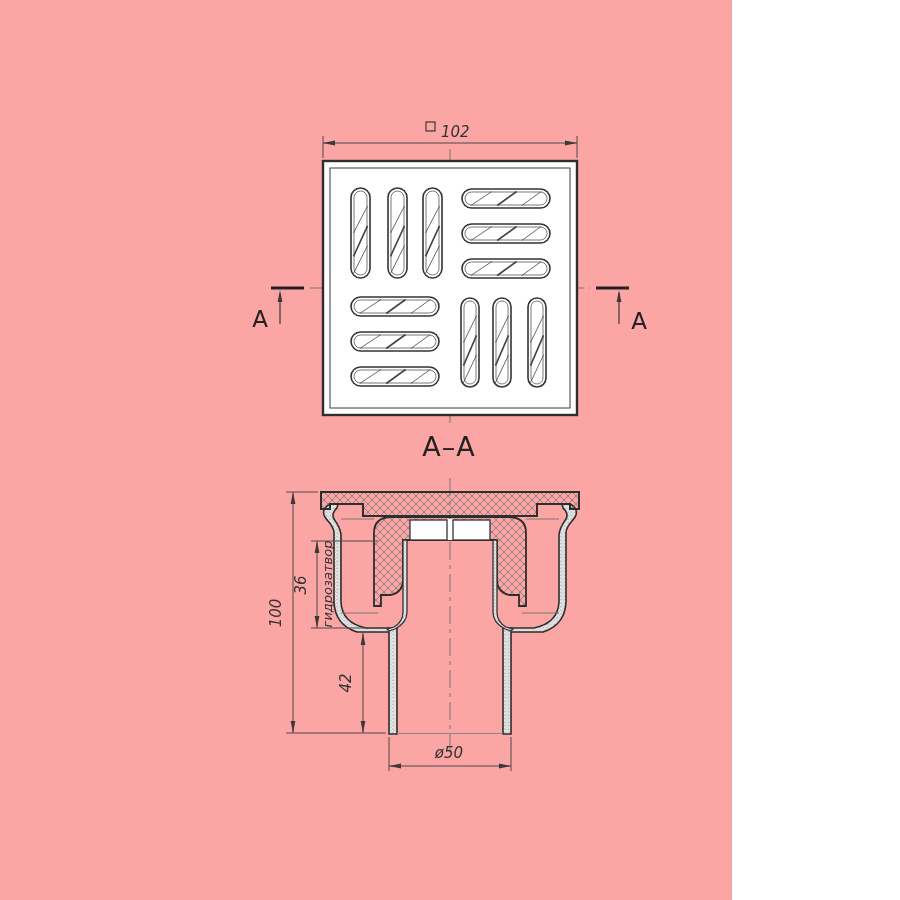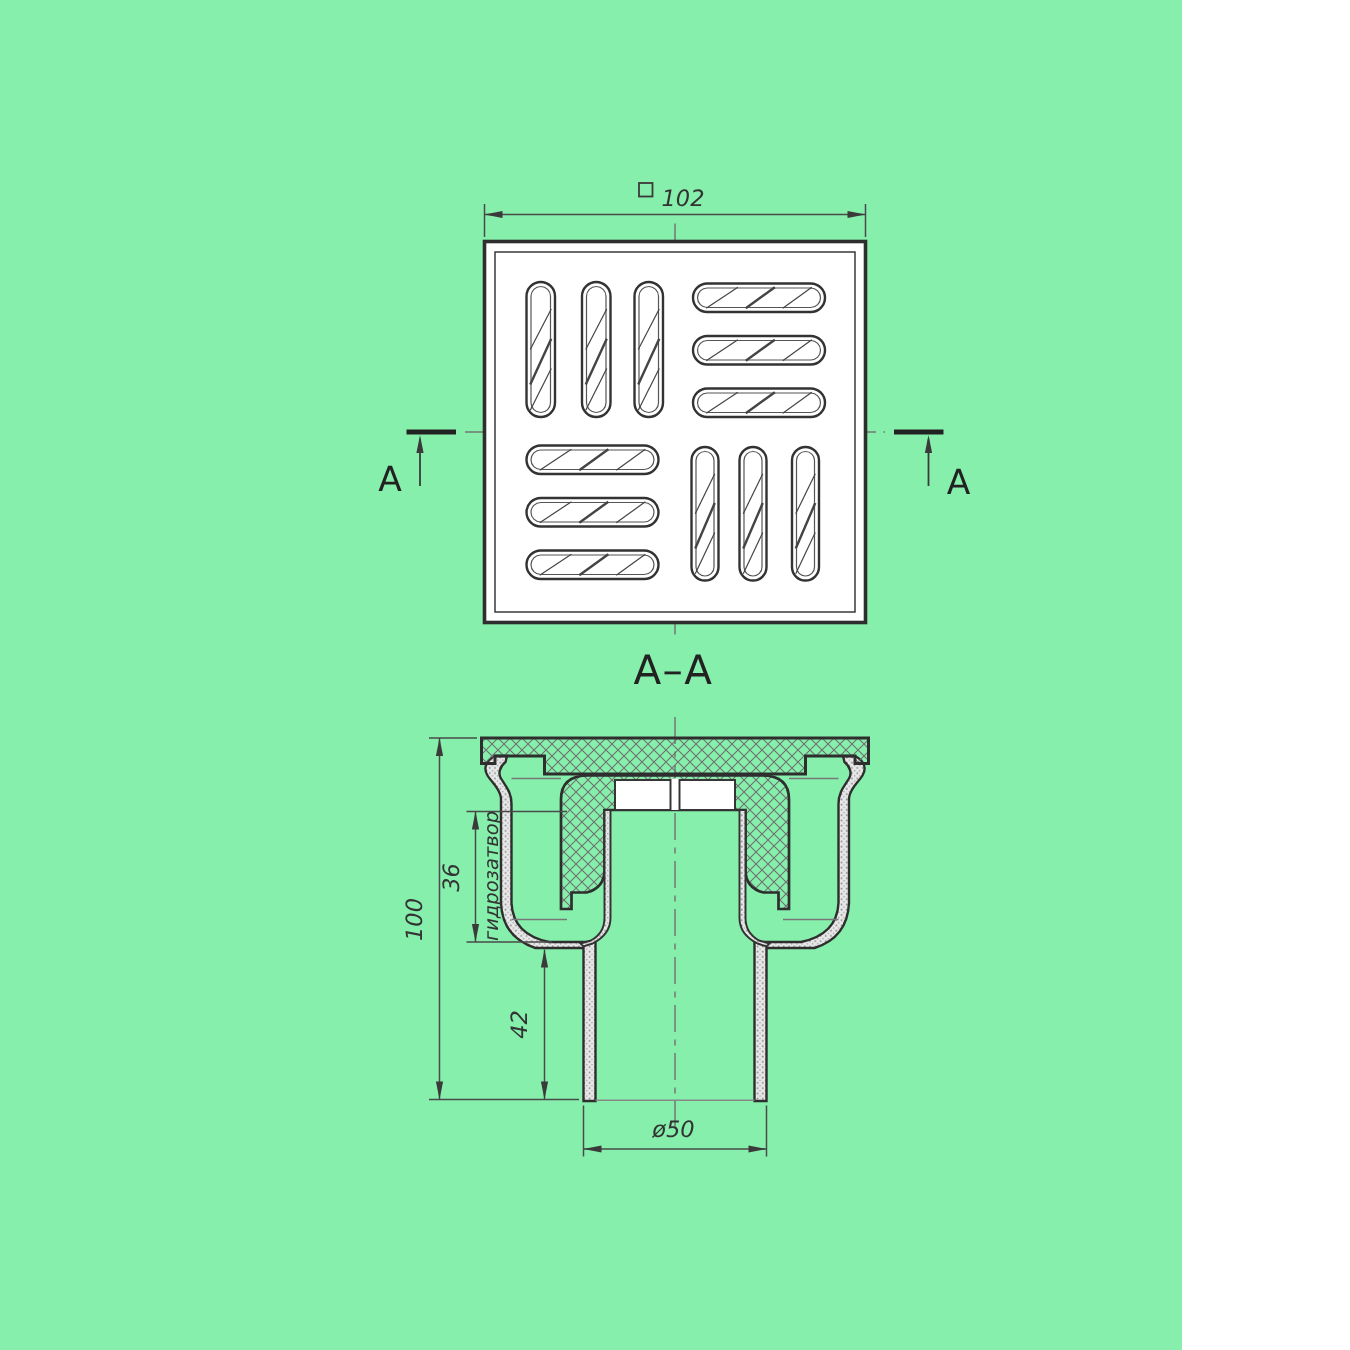--- a/index.html
+++ b/index.html
@@ -1,16 +1,16 @@
 <!DOCTYPE html>
 <html><head>
 <meta charset="utf-8">
 <style>
   html,body{margin:0;padding:0;background:#ffffff;}
-  .canvas{width:788px;height:900px;background:#86efac;position:relative;overflow:hidden;
+  .canvas{width:732px;height:900px;background:#fca5a5;position:relative;overflow:hidden;
           font-family:"DejaVu Sans",sans-serif;}
   svg{display:block;}
   text{fill:#2a2a2a;font-family:"DejaVu Sans",sans-serif;}
   .dim-num{font-style:italic;font-size:15px;fill:#333;}
   .seal-label{font-style:italic;font-size:13px;fill:#333;}
   .cut-label{font-size:23px;fill:#222;}
   .sec-title{font-size:27px;fill:#222;letter-spacing:1px;}
 </style>
 </head>
 <body>

